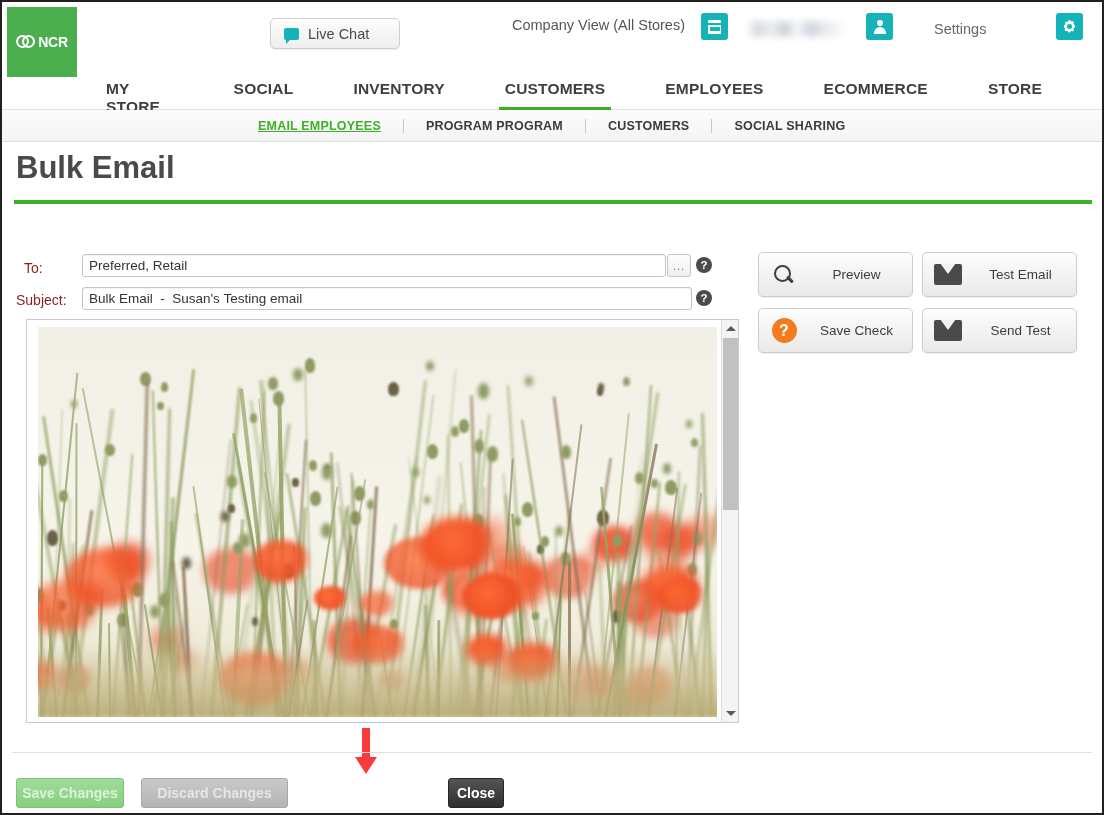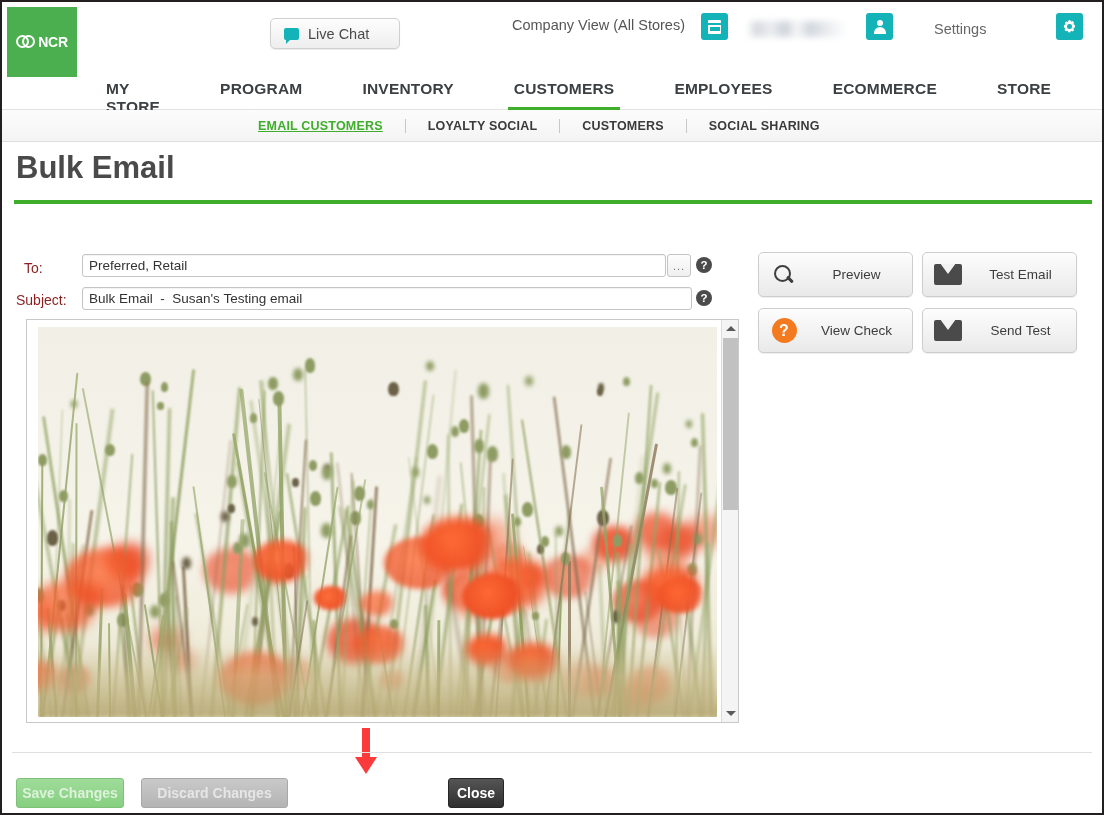--- a/index.html
+++ b/index.html
@@ -441,33 +441,33 @@
     <div class="settings-label">Settings</div>
 
     <div class="hdr-icon gear">
       <span class="ic-gear"></span>
     </div>
   </div>
 
   <nav class="mainnav">
     <ul id="mainnav-list">
         <li class="">MY STORE</li>
-        <li class="">PROGRAM</li>
+        <li class="">SOCIAL</li>
         <li class="">INVENTORY</li>
         <li class="active">CUSTOMERS</li>
         <li class="">EMPLOYEES</li>
         <li class="">ECOMMERCE</li>
         <li class="">STORE</li>
       </ul>
   </nav>
 
   <div class="subnav" id="subnav-list">
-      <div class="sitem active">EMAIL CUSTOMERS</div>
+      <div class="sitem active">EMAIL EMPLOYEES</div>
       <div class="sep"></div>
-      <div class="sitem">LOYALTY SOCIAL</div>
+      <div class="sitem">PROGRAM PROGRAM</div>
       <div class="sep"></div>
       <div class="sitem">CUSTOMERS</div>
       <div class="sep"></div>
       <div class="sitem">SOCIAL SHARING</div>
     </div>
 
   <h1 class="page-title">Bulk Email</h1>
   <div class="title-rule"></div>
 
   <label class="form-label lbl-to">To:</label>
@@ -779,21 +779,21 @@
   <div class="act-btn b-testmail">
     <span class="ic">
         <span class="ic-envelope"></span>
       </span>
     <span class="lb">Test Email</span>
   </div>
   <div class="act-btn b-spam">
     <span class="ic">
         <span class="ic-spam">?</span>
       </span>
-    <span class="lb">View Check</span>
+    <span class="lb">Save Check</span>
   </div>
   <div class="act-btn b-sendmail">
     <span class="ic">
         <span class="ic-envelope"></span>
       </span>
     <span class="lb">Send Test</span>
   </div>
 
   <div class="anno-arrow">
     <div class="shaft"></div>

